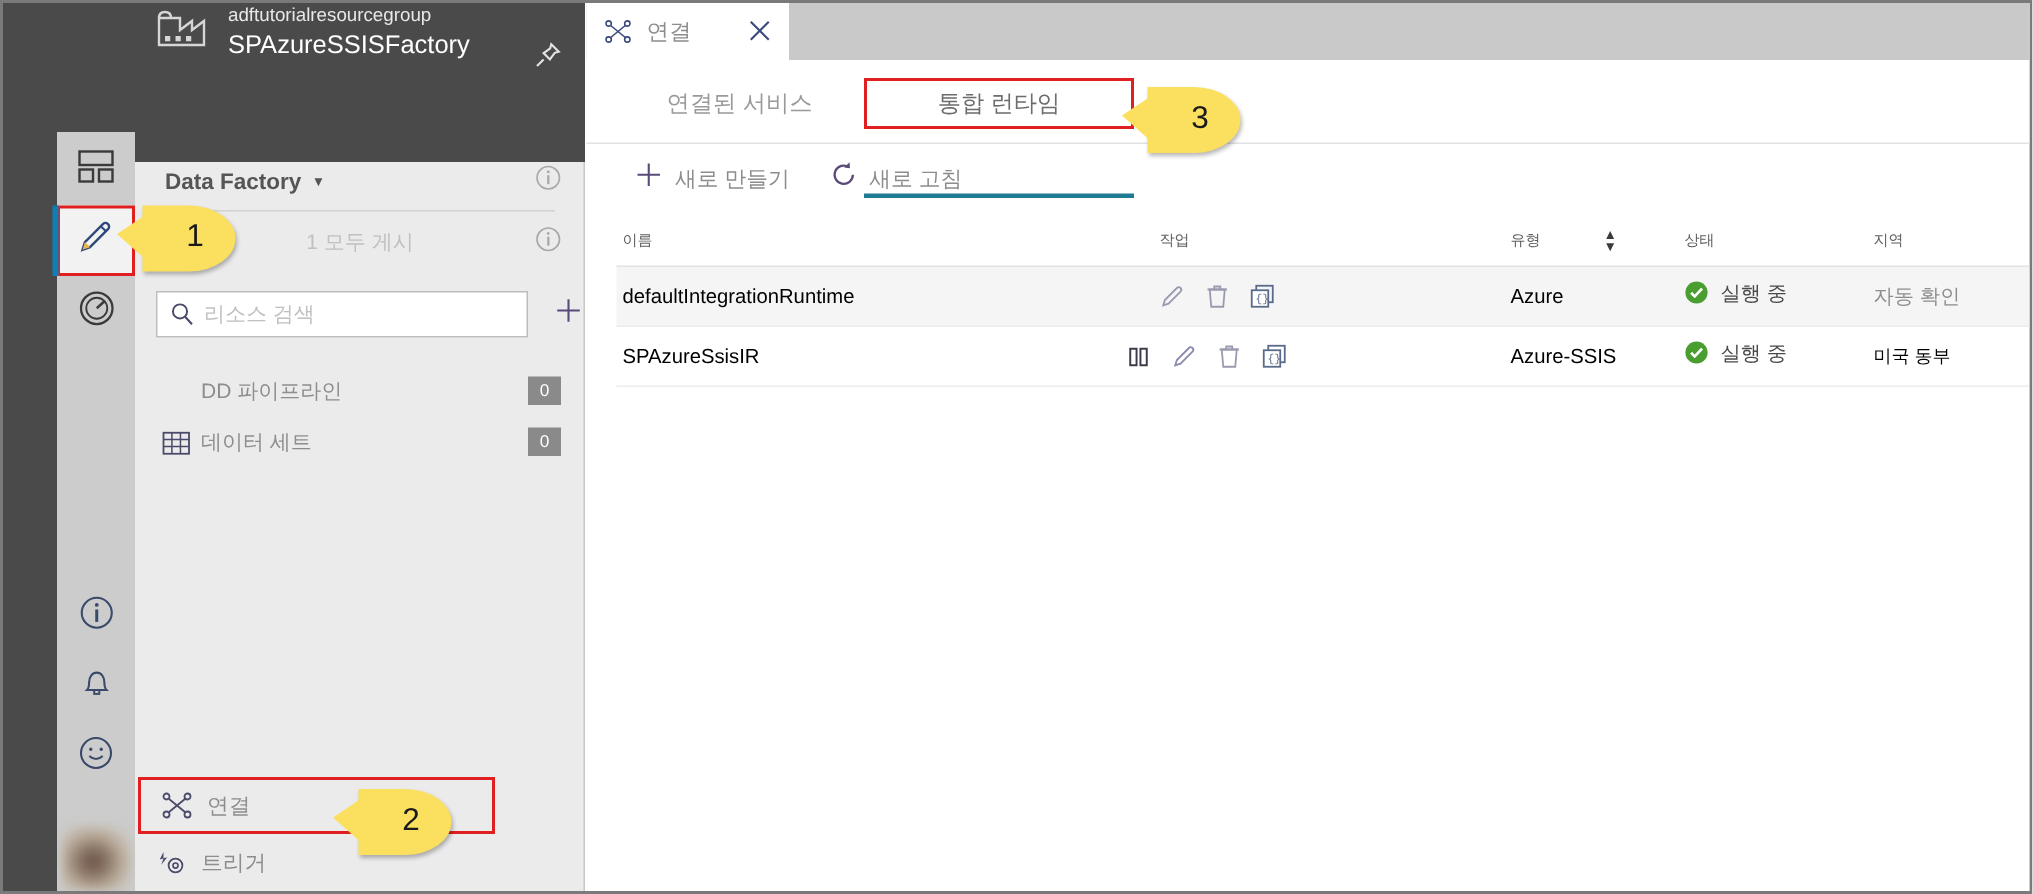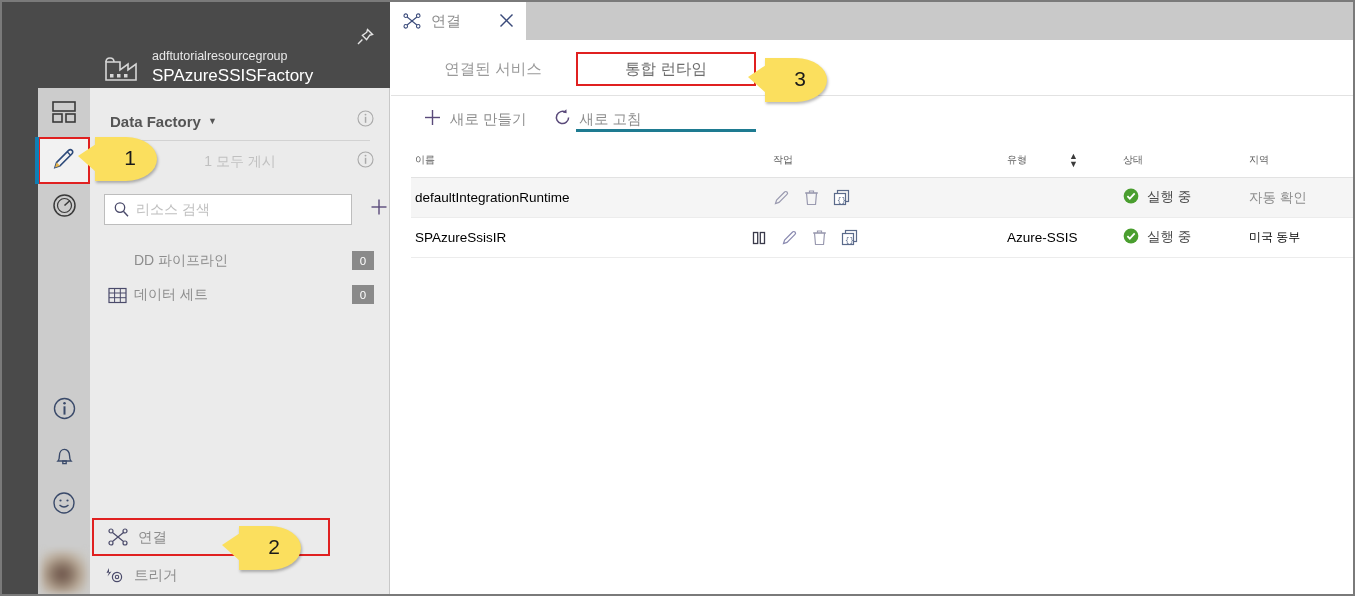--- a/index.html
+++ b/index.html
@@ -49,23 +49,23 @@
     filter: blur(3px);
   }
   .avatar-frame { position: absolute; bottom: 0; left: 0; width: 52px; height: 50px; overflow: hidden; }
 
   
   .df-panel {
     position: absolute; left: 88px; top: 0; width: 300px; height: 100%;
     background: #ebebeb; border-right: 1px solid #c8c8c8;
   }
   .df-header {
-    position: absolute; left: 0; top: 0; width: 300px; height: 86px;
+    position: absolute; left: 0; top: 0; width: 300px; height: 106px;
     background: #4a4a4a; color: #fff;
-    display: flex; align-items: flex-end;
+    display: flex; align-items: flex-start;
   }
   .factory-icon { margin-left: 14px; margin-right: 14px; }
   .df-header-text { line-height: 1.35; }
   .df-rg { font-size: 12.5px; color: #e8e8e8; }
   .df-name { font-size: 17px; color: #fff; }
   .pin-btn {
     position: absolute; right: 14px; top: 26px; width: 22px; height: 22px;
     display: flex; align-items: center; justify-content: center;
   }
 
@@ -503,20 +503,23 @@
             </svg>
           </span>
           <span class="act">
             <svg width="17" height="17" viewBox="0 0 17 17">
               <rect x="4.5" y="1.5" width="11" height="11" fill="none" stroke="#5a6a8a" stroke-width="1.2"></rect>
               <rect x="1.5" y="4.5" width="11" height="11" fill="#fff" stroke="#5a6a8a" stroke-width="1.2"></rect>
               <text x="4" y="12.5" font-size="7.5" fill="#5a6a8a" font-family="Liberation Mono, monospace">{}</text>
             </svg>
           </span>
         </div>
+        <div class="cell c-type">
+          <span class="cell-text">Azure</span>
+        </div>
         <div class="cell c-status">
           <span class="status-wrap">
             <span>
               <svg width="16" height="16" viewBox="0 0 16 16">
                 <circle cx="8" cy="8" r="7.4" fill="#4a9e2f"></circle>
                 <path d="M4.4 8.2 L6.8 10.6 L11.7 5.4" fill="none" stroke="#fff" stroke-width="1.8"></path>
               </svg>
             </span>
             <span class="status-label">실행 중</span>
           </span>

